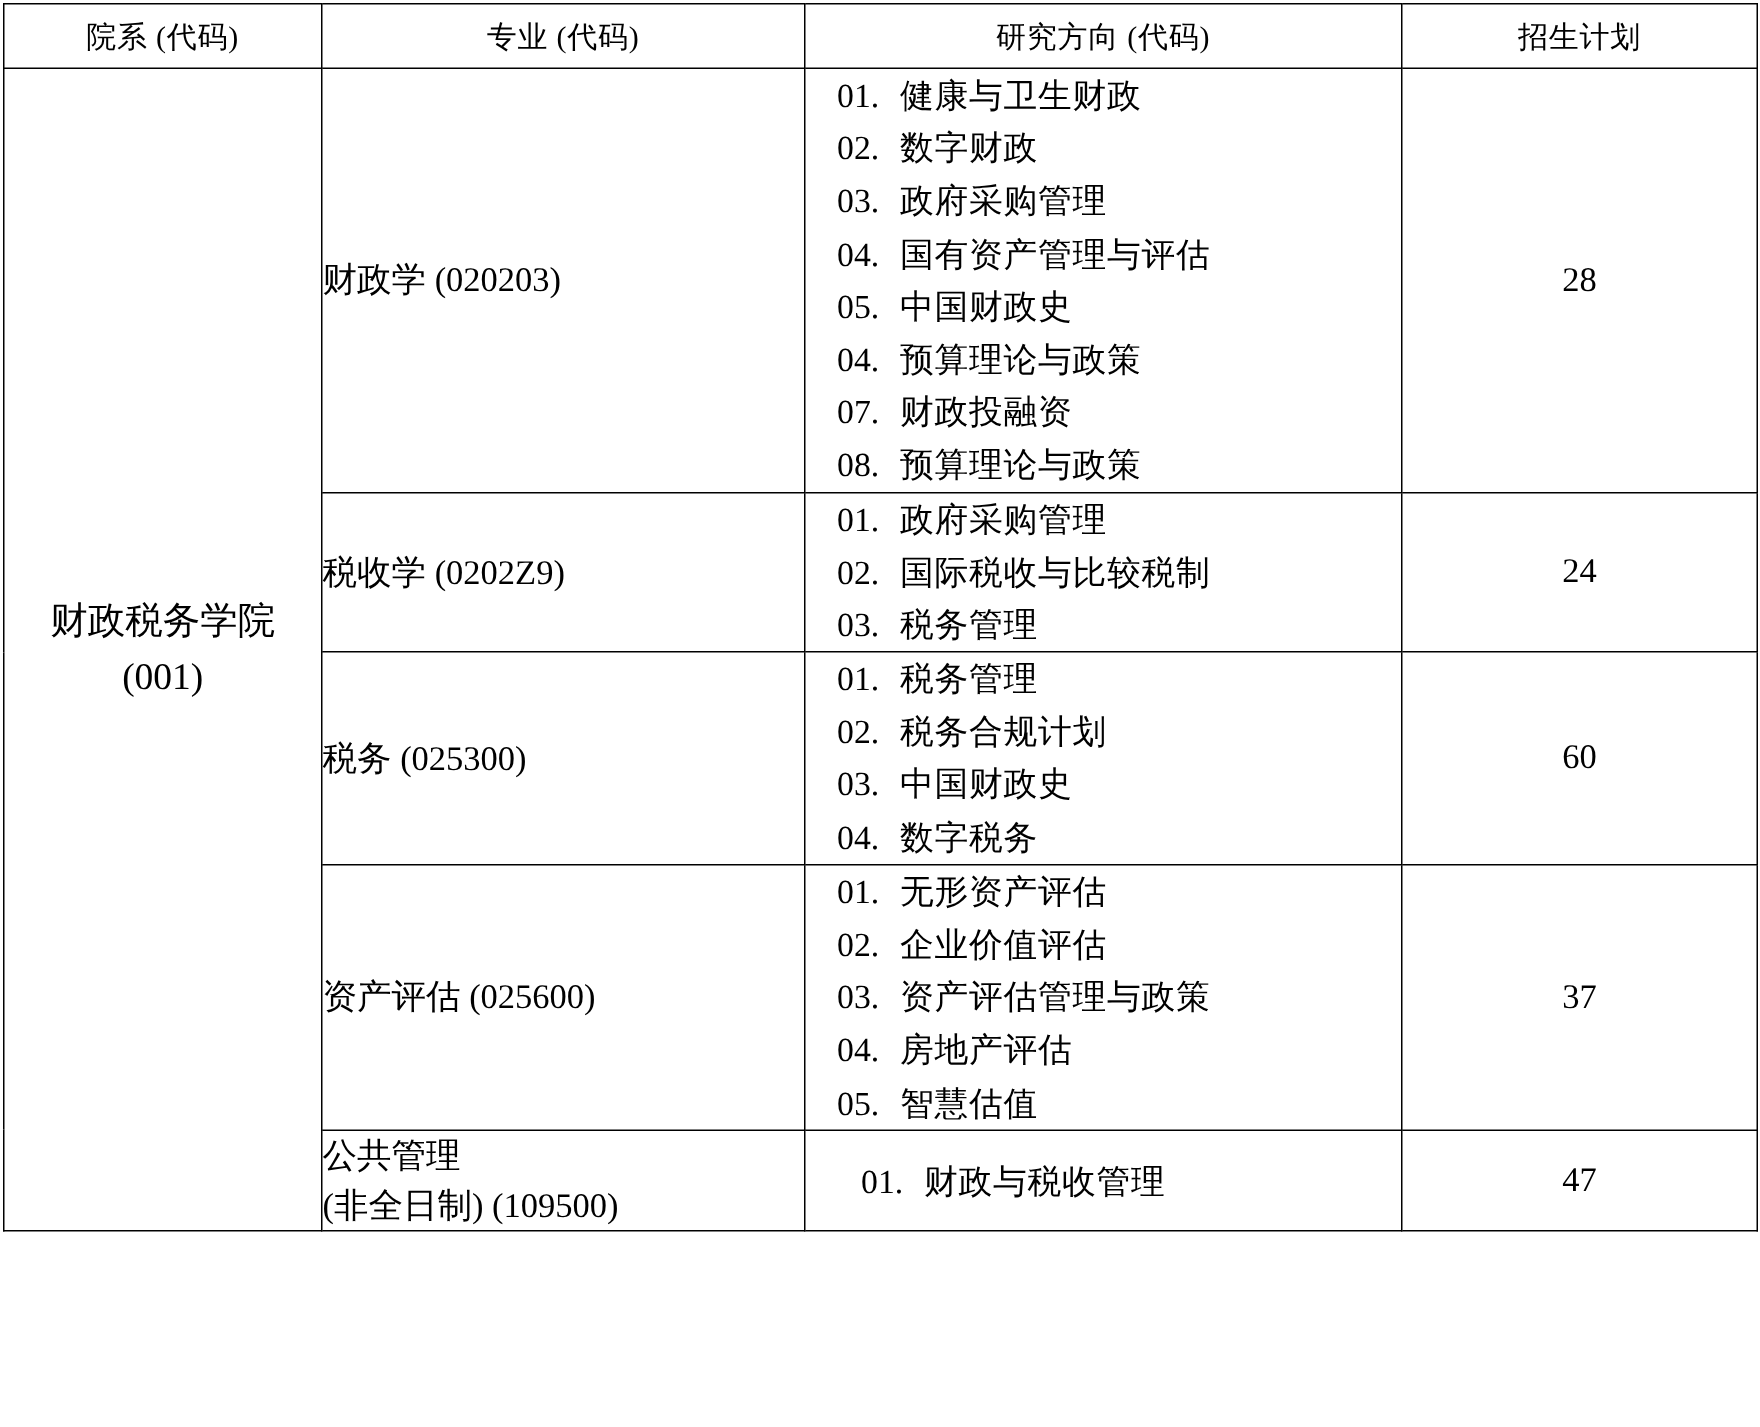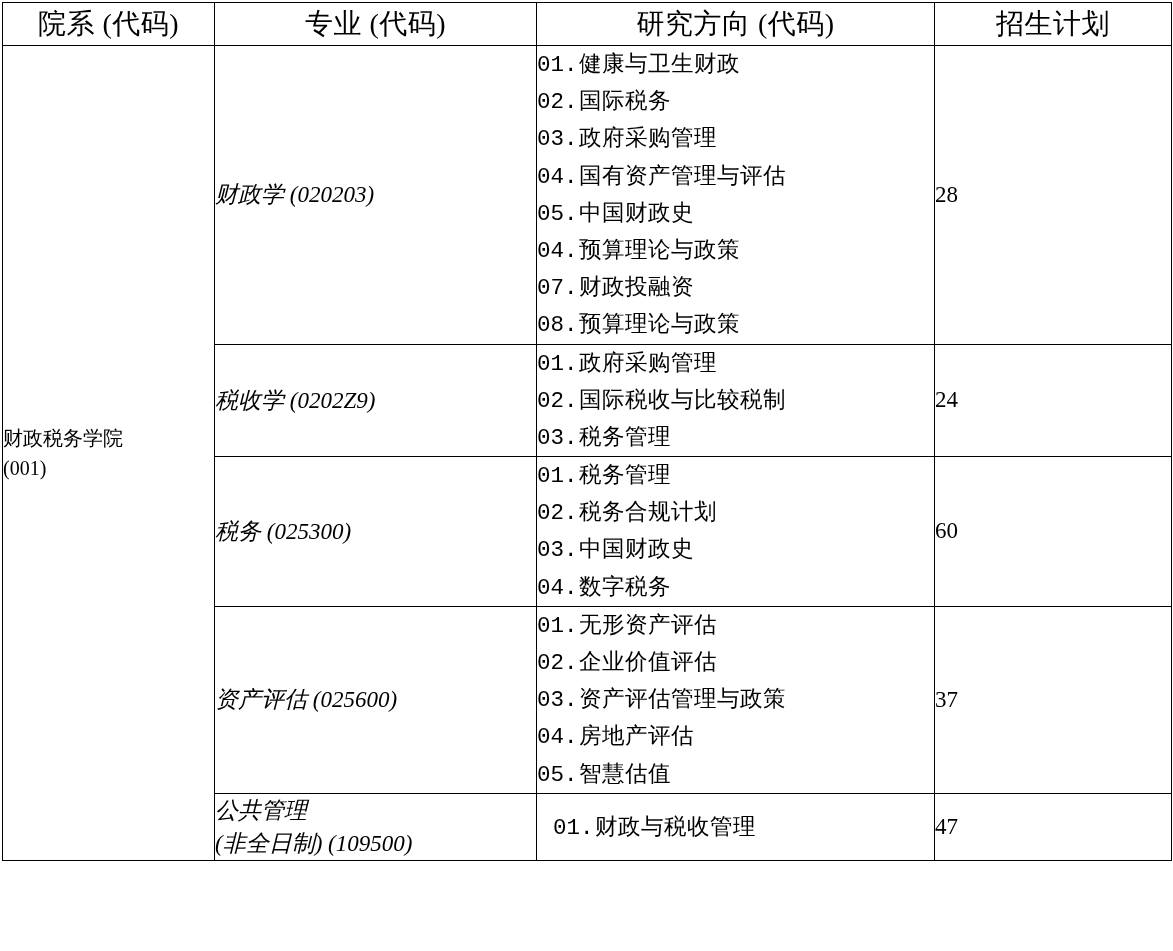--- a/index.html
+++ b/index.html
@@ -34,36 +34,37 @@
   }
   
   col.c-dept { width: 212px; }
   col.c-major { width: 322px; }
   col.c-dir { width: 398px; }
   col.c-plan { width: 237px; }
 
   thead td {
     height: 42px;
     text-align: center;
-    font-size: 28px;
+    font-size: 20px;
     font-weight: bold;
     letter-spacing: 0.5px;
   }
   .dept-cell {
-    font-size: 20px;
+    text-align: center;
+    font-size: 25px;
     line-height: 1.5;
     padding: 4px 6px;
   }
   .major-cell {
     font-size: 23px;
     padding: 6px 0 6px 18px;
     line-height: 1.45;
   }
   .plan-cell {
-    text-align: left;
+    text-align: center;
     font-size: 23px;
   }
   .dir-cell {
     padding: 10px 0 10px 16px;
     font-size: 22.5px;
     line-height: 1.0;
   }
   .dir-cell.single {
     padding: 6px 0 6px 16px;
   }
@@ -76,29 +77,29 @@
     display: flex;
     align-items: baseline;
     margin: 0;
     padding: 5px 0;
     line-height: 1.12;
     white-space: nowrap;
   }
   .dir-num {
     display: inline-block;
     min-width: 42px;
-    font-family: Liberation Mono, monospace;
+    font-family: Liberation Serif, serif;
+    margin-left: 21px;
   }
   .dir-text {
     letter-spacing: 0.5px;
   }
   .major-line {
     display: block;
     white-space: nowrap;
-    font-style: italic;
   }
 </style>
 </head>
 <body>
 
 <div class="page">
   <table class="admissions">
     <colgroup>
       <col class="c-dept">
       <col class="c-major">
@@ -124,21 +125,21 @@
           <span class="major-line">财政学 (020203)</span>
         </td>
         <td class="dir-cell">
           <ul class="dir-list">
             <li>
                 <span class="dir-num">01.</span>
                 <span class="dir-text">健康与卫生财政</span>
               </li>
             <li>
                 <span class="dir-num">02.</span>
-                <span class="dir-text">国际税务</span>
+                <span class="dir-text">数字财政</span>
               </li>
             <li>
                 <span class="dir-num">03.</span>
                 <span class="dir-text">政府采购管理</span>
               </li>
             <li>
                 <span class="dir-num">04.</span>
                 <span class="dir-text">国有资产管理与评估</span>
               </li>
             <li>

